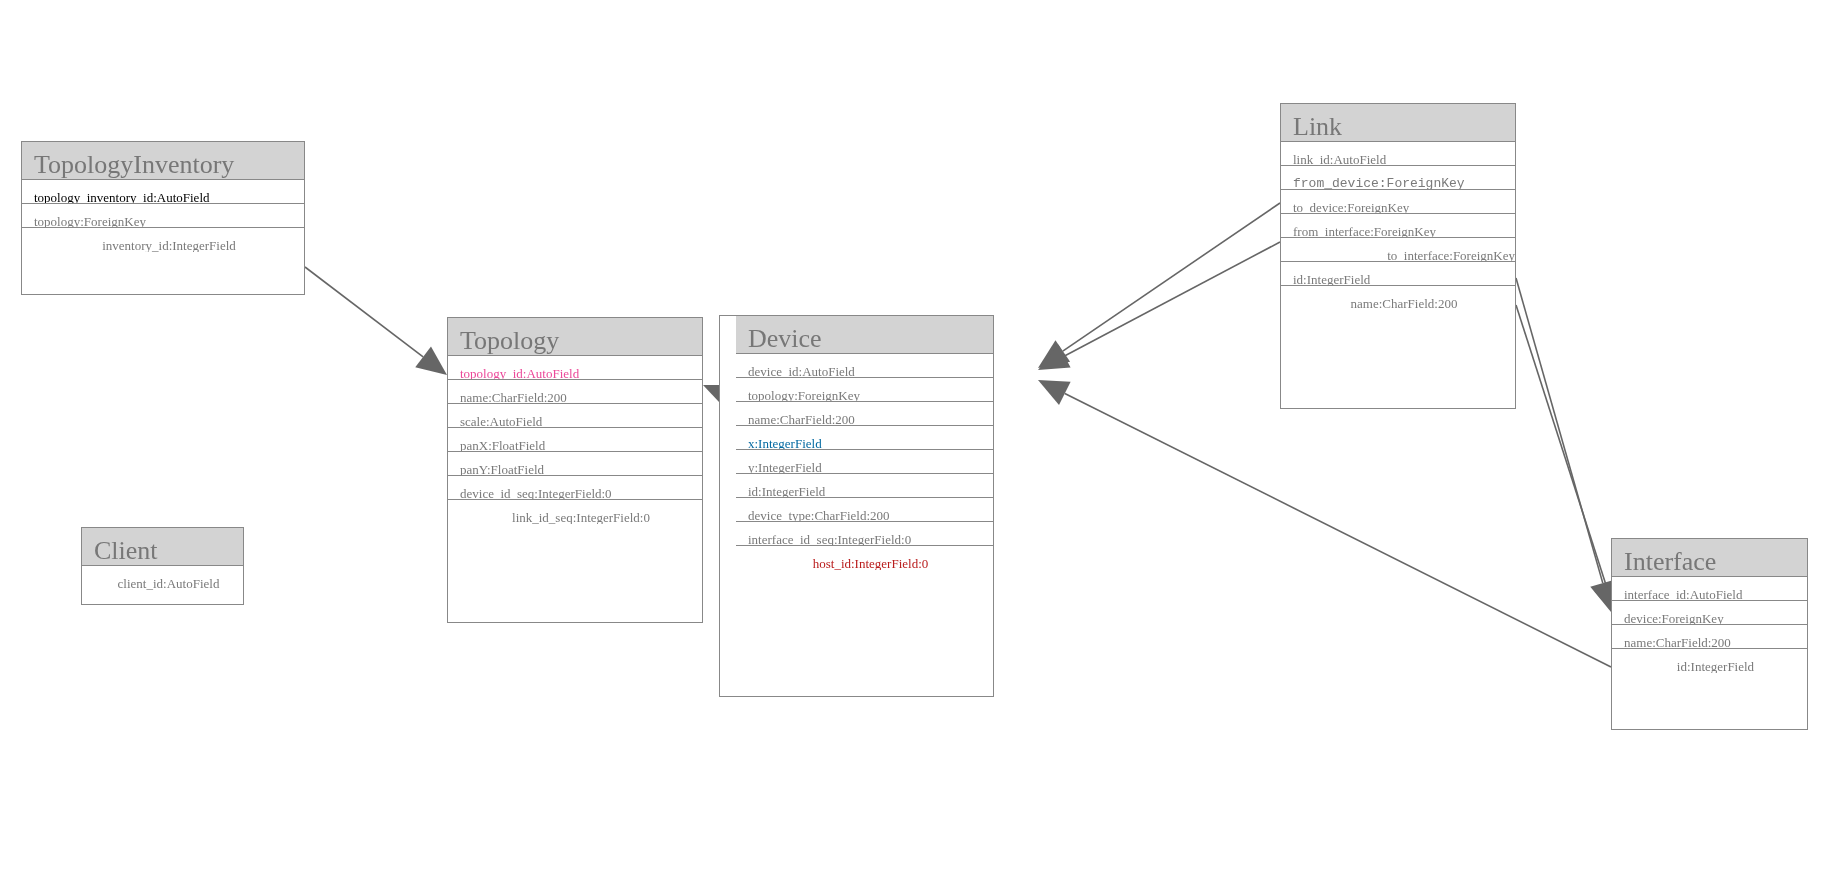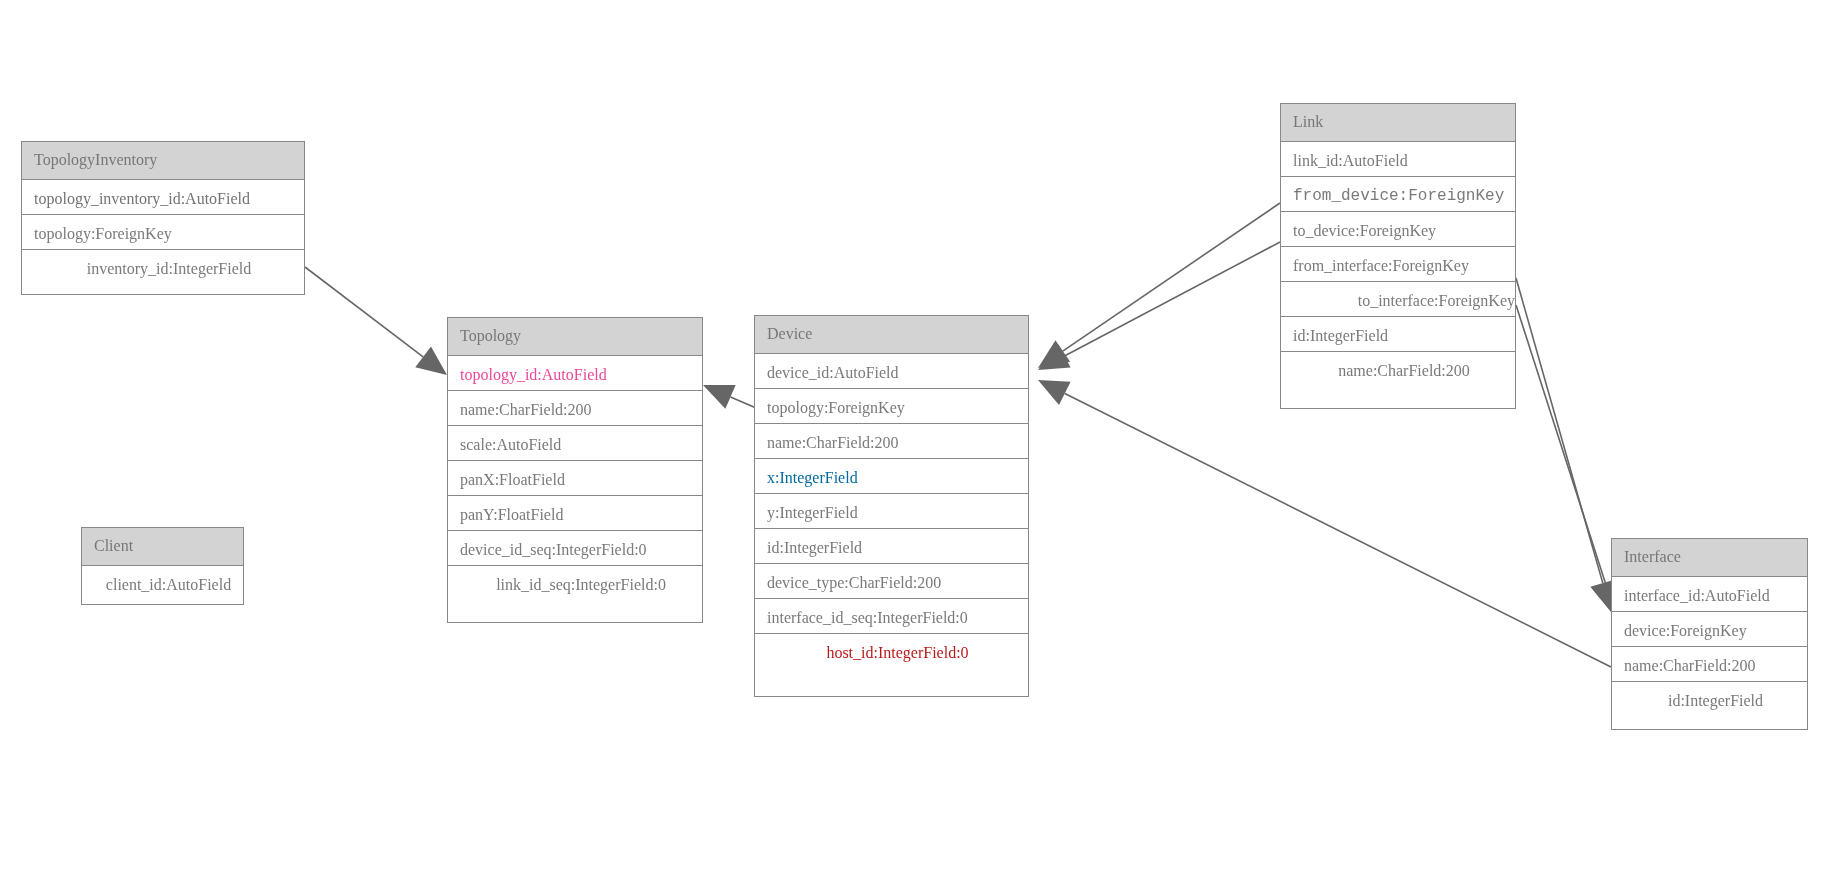--- a/index.html
+++ b/index.html
@@ -28,35 +28,35 @@
     box-sizing: border-box;
     border: 1px solid #888888;
     background: #ffffff;
     z-index: 2;
   }
   .entity-header {
     box-sizing: border-box;
     background: #d3d3d3;
     border-bottom: 1px solid #888888;
     color: #777777;
-    font-size: 16px;
+    font-size: 26px;
     line-height: 1;
     padding: 10px 0 0 12px;
     height: 38px;
     white-space: nowrap;
     overflow: hidden;
   }
   .entity-field {
     box-sizing: border-box;
     border-bottom: 1px solid #888888;
     color: #7a7a7a;
-    font-size: 16px;
+    font-size: 13px;
     line-height: 1;
     padding: 11px 0 0 12px;
-    height: 35px;
+    height: 24px;
     background: #ffffff;
     white-space: nowrap;
     overflow: hidden;
   }
   .entity-field.last { border-bottom: none; text-align: center; }
 </style>
 </head>
 <body>
 
 <div id="canvas">
@@ -88,35 +88,35 @@
       </g>
       <g>
         <line x1="1611" y1="667" x2="1064.8234467369364" y2="393.4351295174532" stroke="#666666" stroke-width="1.6"></line>
         <polygon points="1038,380 1070.6453361944994,381.8116359314475 1059.0015572793734,405.05862310345896" fill="#666666"></polygon>
       </g>
     </svg>
 
   <div id="entities-layer">
       <div class="entity" style="left: 21px; top: 141px; width: 284px; height: 154px; border-color: rgb(136, 136, 136);">
         <div class="entity-header" style="background: rgb(211, 211, 211); border-bottom-color: rgb(136, 136, 136);">TopologyInventory</div>
-        <div class="entity-field" style="border-bottom-color: rgb(136, 136, 136); color: #737373;">topology_inventory_id:AutoField</div>
+        <div class="entity-field" style="border-bottom-color: rgb(136, 136, 136); color: #000000;">topology_inventory_id:AutoField</div>
         <div class="entity-field" style="border-bottom-color: rgb(136, 136, 136); color: rgb(122, 122, 122);">topology:ForeignKey</div>
         <div class="entity-field last" style="border-bottom-color: rgb(136, 136, 136); color: rgb(122, 122, 122);">inventory_id:IntegerField</div>
       </div>
       <div class="entity" style="left: 447px; top: 317px; width: 256px; height: 306px; border-color: rgb(136, 136, 136);">
         <div class="entity-header" style="background: rgb(211, 211, 211); border-bottom-color: rgb(136, 136, 136);">Topology</div>
         <div class="entity-field" style="border-bottom-color: rgb(136, 136, 136); color: #ec4899;">topology_id:AutoField</div>
         <div class="entity-field" style="border-bottom-color: rgb(136, 136, 136); color: rgb(122, 122, 122);">name:CharField:200</div>
         <div class="entity-field" style="border-bottom-color: rgb(136, 136, 136); color: rgb(122, 122, 122);">scale:AutoField</div>
         <div class="entity-field" style="border-bottom-color: rgb(136, 136, 136); color: rgb(122, 122, 122);">panX:FloatField</div>
         <div class="entity-field" style="border-bottom-color: rgb(136, 136, 136); color: rgb(122, 122, 122);">panY:FloatField</div>
         <div class="entity-field" style="border-bottom-color: rgb(136, 136, 136); color: rgb(122, 122, 122);">device_id_seq:IntegerField:0</div>
         <div class="entity-field last" style="border-bottom-color: rgb(136, 136, 136); color: rgb(122, 122, 122);">link_id_seq:IntegerField:0</div>
       </div>
-      <div class="entity" style="left: 754px; top: 315px; width: 275px; height: 382px; border-color: rgb(136, 136, 136);">
+      <div class="entity" style="left: 719px; top: 315px; width: 275px; height: 382px; border-color: rgb(136, 136, 136); padding-left: 16px;">
         <div class="entity-header" style="background: rgb(211, 211, 211); border-bottom-color: rgb(136, 136, 136);">Device</div>
         <div class="entity-field" style="border-bottom-color: rgb(136, 136, 136); color: rgb(122, 122, 122);">device_id:AutoField</div>
         <div class="entity-field" style="border-bottom-color: rgb(136, 136, 136); color: rgb(122, 122, 122);">topology:ForeignKey</div>
         <div class="entity-field" style="border-bottom-color: rgb(136, 136, 136); color: rgb(122, 122, 122);">name:CharField:200</div>
         <div class="entity-field" style="border-bottom-color: rgb(136, 136, 136); color: #0369a1;">x:IntegerField</div>
         <div class="entity-field" style="border-bottom-color: rgb(136, 136, 136); color: rgb(122, 122, 122);">y:IntegerField</div>
         <div class="entity-field" style="border-bottom-color: rgb(136, 136, 136); color: rgb(122, 122, 122);">id:IntegerField</div>
         <div class="entity-field" style="border-bottom-color: rgb(136, 136, 136); color: rgb(122, 122, 122);">device_type:CharField:200</div>
         <div class="entity-field" style="border-bottom-color: rgb(136, 136, 136); color: rgb(122, 122, 122);">interface_id_seq:IntegerField:0</div>
         <div class="entity-field last" style="border-bottom-color: rgb(136, 136, 136); color: #b91c1c;">host_id:IntegerField:0</div>

